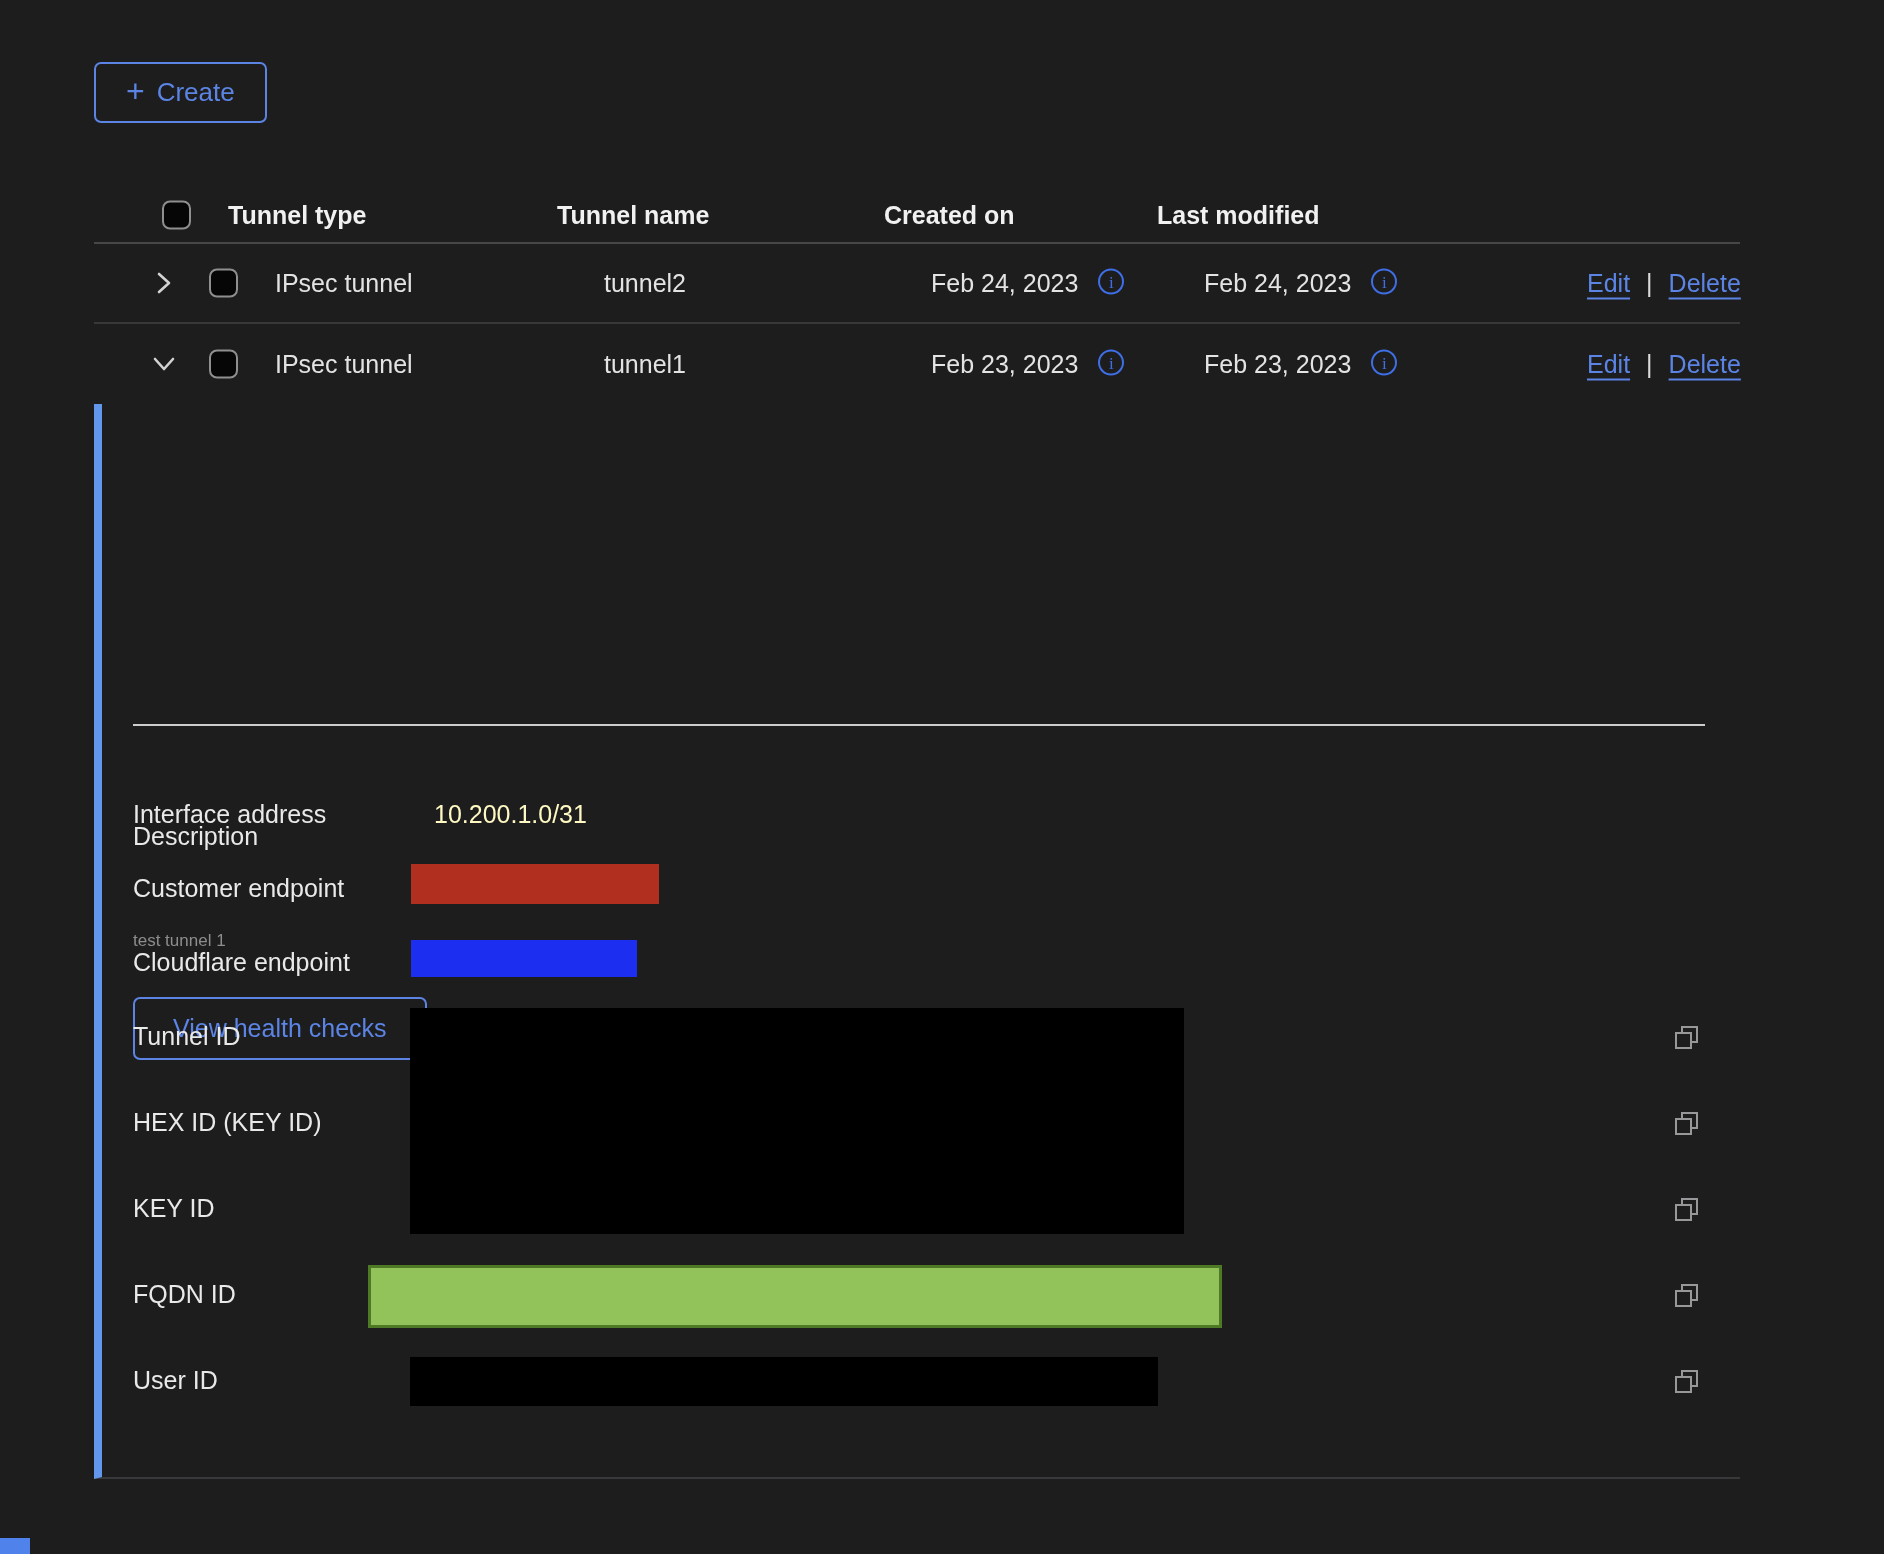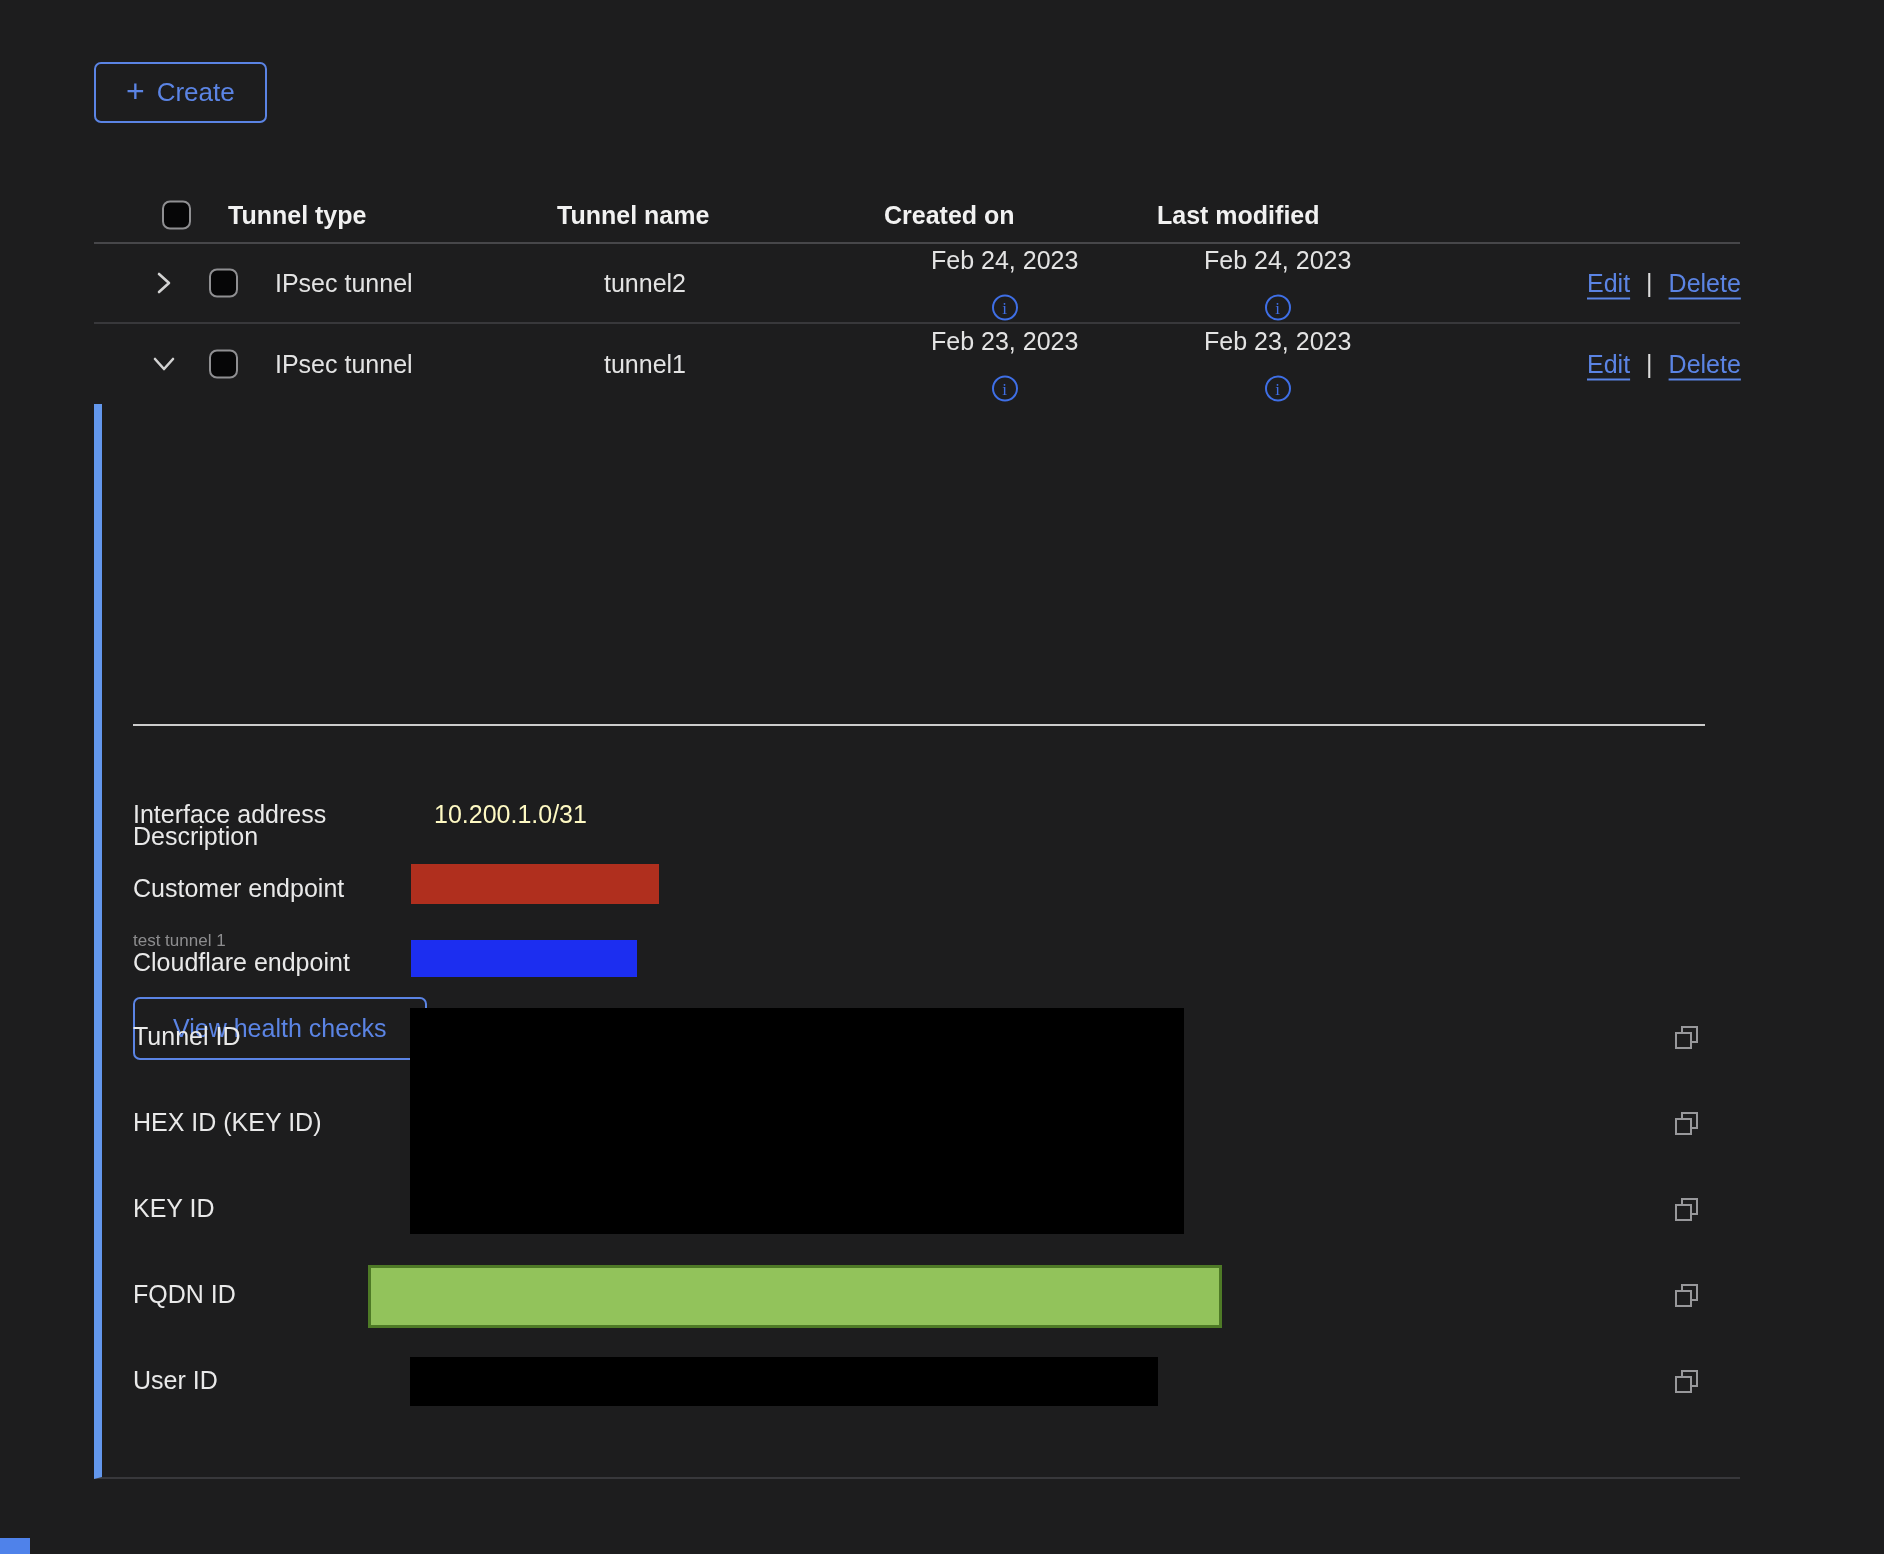--- a/index.html
+++ b/index.html
@@ -44,21 +44,21 @@
   .c-created  { left: 790px; }
   .c-modified { left: 1063px; }
   .c-actions  { left: 1446px; }
 
   .checkbox {
     width: 29px; height: 29px;
     border: 2px solid #8f8f92; border-radius: 8px;
     background: #060607; cursor: pointer; display: block;
   }
   .chevron-btn { background: none; border: none; cursor: pointer; padding: 0; display: flex; }
-  .date-cell { display: inline-flex; align-items: center; gap: 20px; flex-direction: column; }
+  .date-cell { display: inline-flex; align-items: flex-start; gap: 20px; }
   .info-icon {
     width: 26px; height: 26px; border-radius: 50%;
     border: 2px solid #3f6fe6; color: #3f6fe6;
     display: inline-flex; align-items: center; justify-content: center;
     font-family: "Liberation Serif", serif; font-size: 17px; line-height: 1;
     cursor: pointer;
   }
   .actions { display: inline-flex; align-items: center; gap: 16px; }
   .link {
     color: #5b84e4; font-size: 25px; text-decoration: underline;

